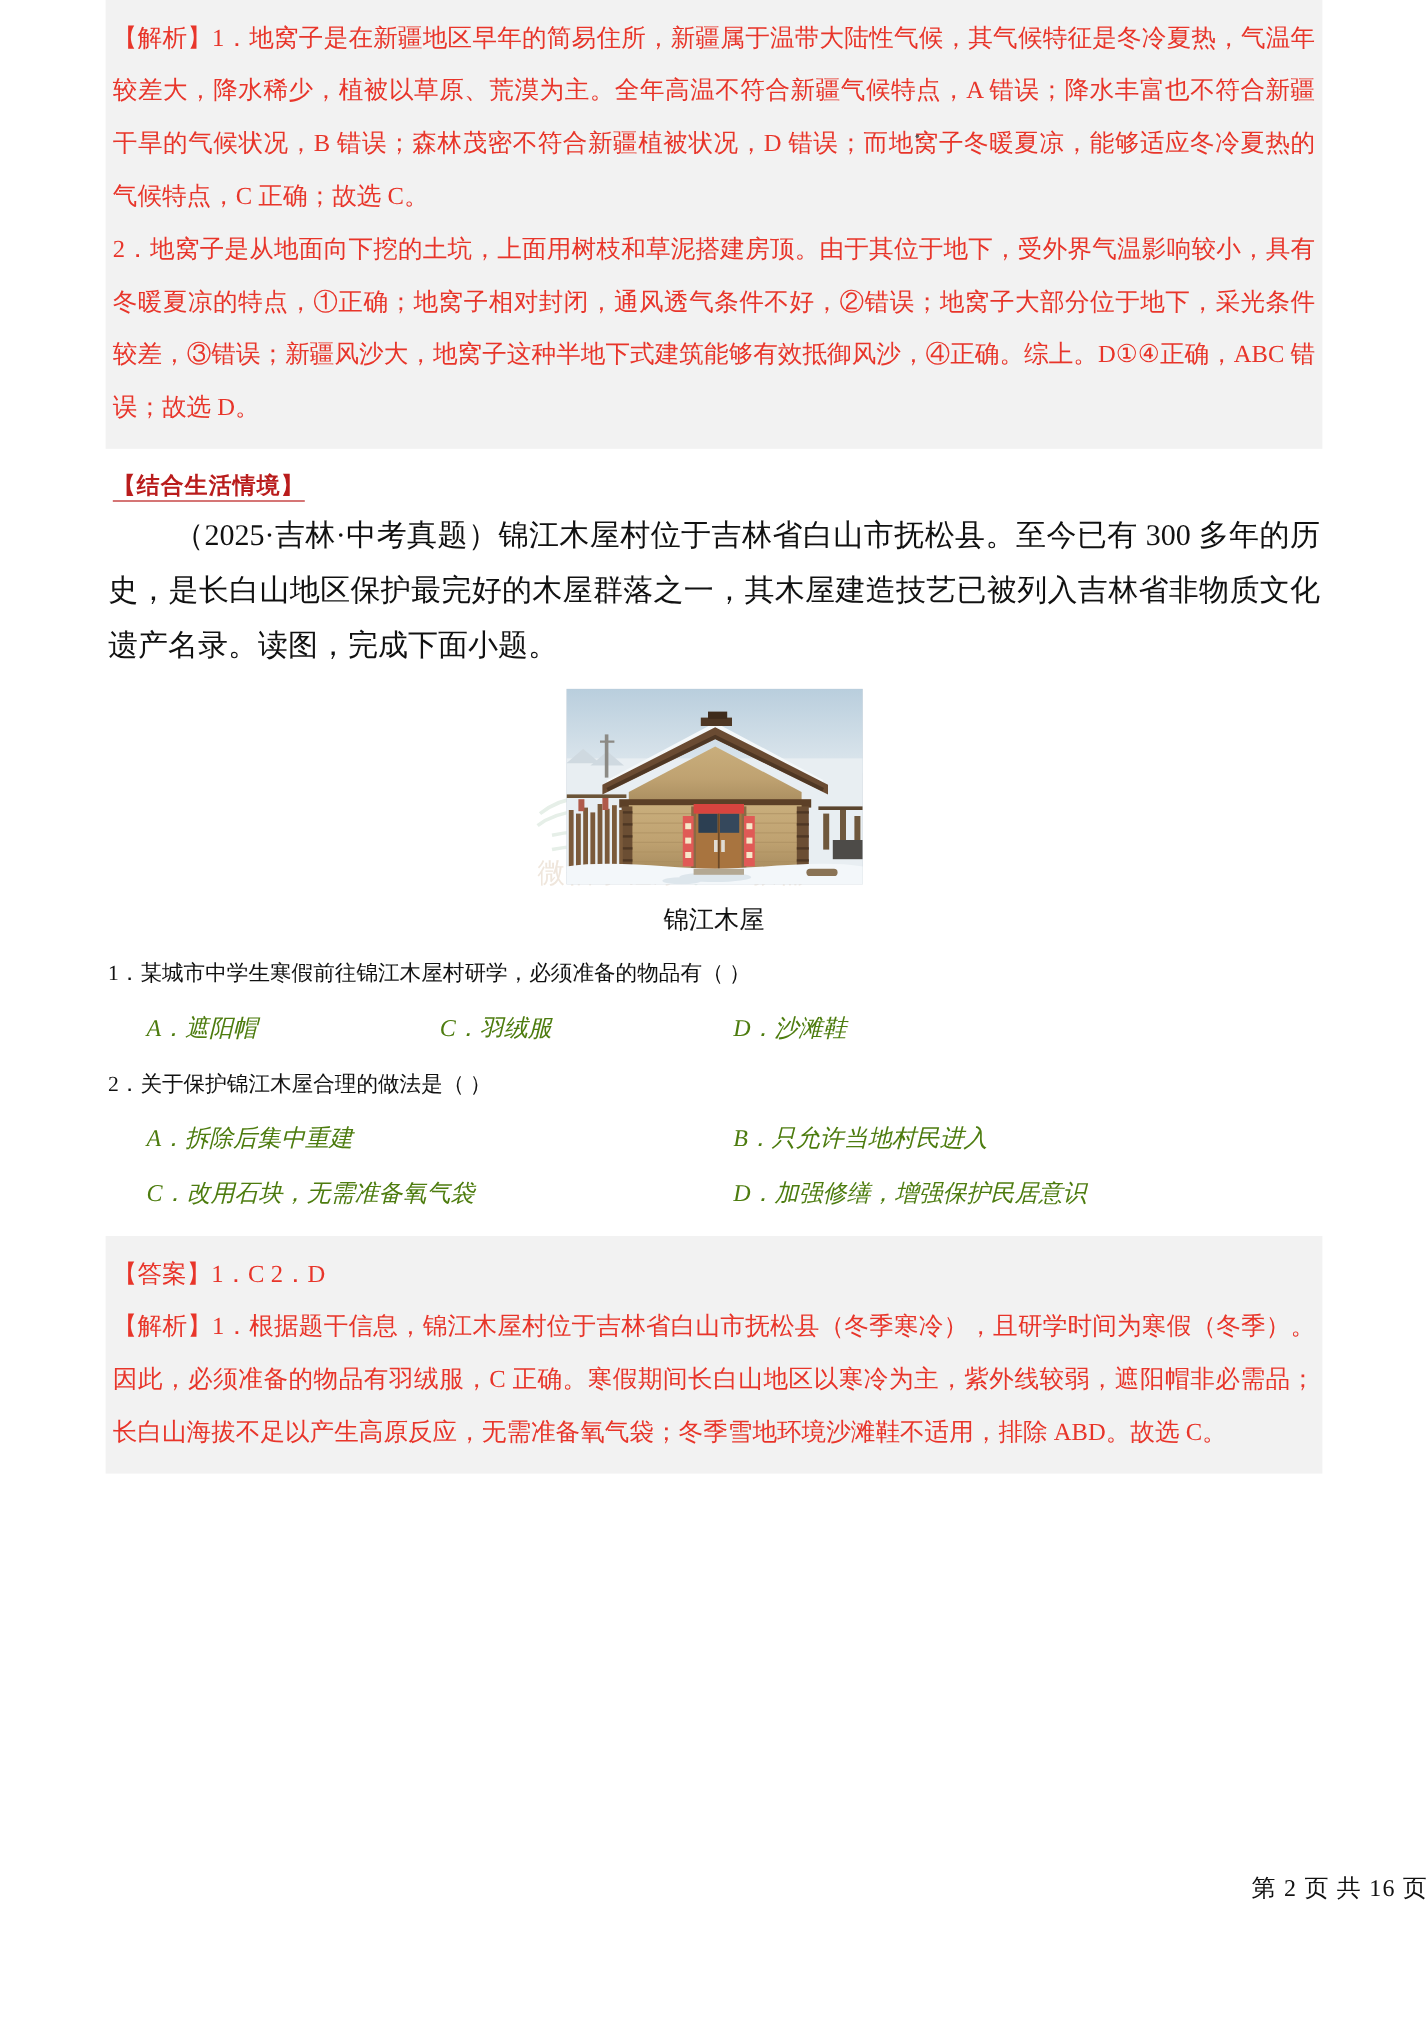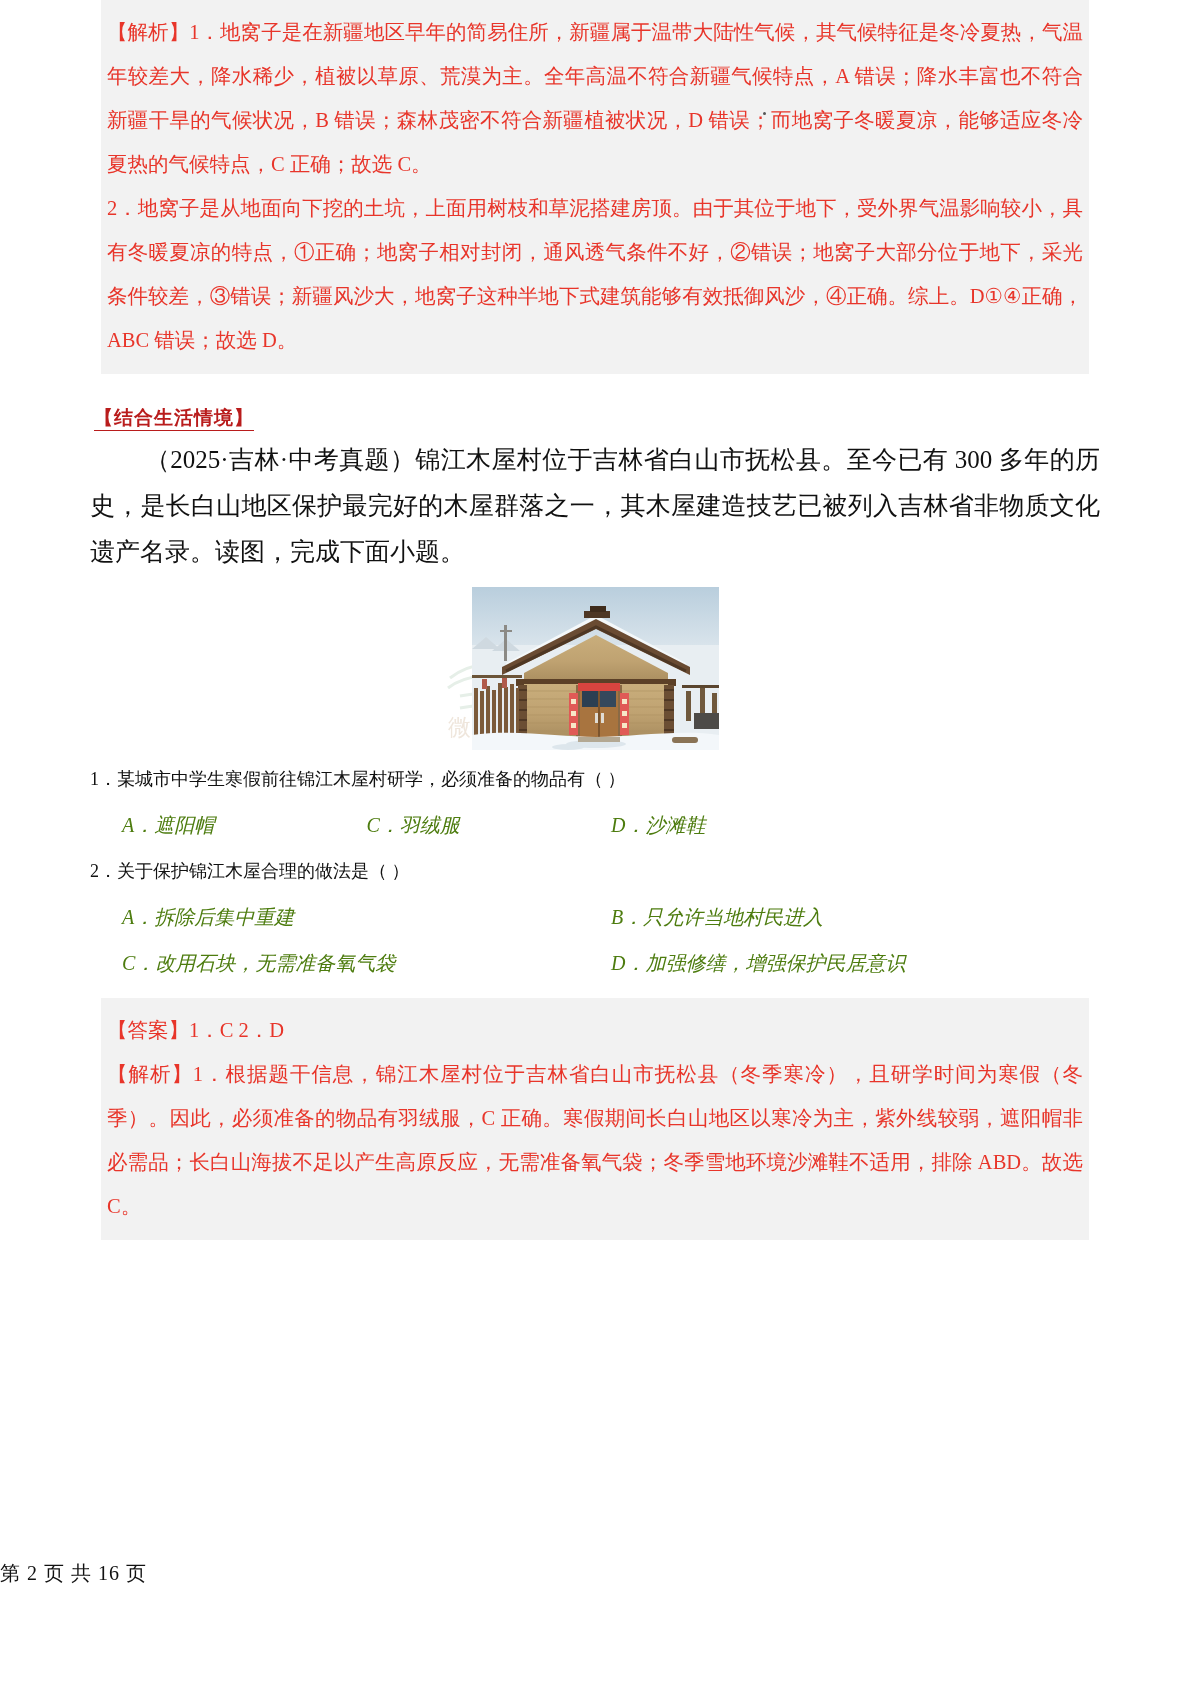--- a/index.html
+++ b/index.html
@@ -50,21 +50,21 @@
     z-index: 2;
     padding: 0 88px;
     box-sizing: border-box;
     width: 1190px;
   }
 
   
   .shaded {
     background: #f2f2f2;
     padding: 10px 0 12px 0;
-    margin: 13px;
+    margin: 0;
   }
   .shaded.top-block { margin-top: 0; }
 
   .para {
     font-size: 20.5px;
     line-height: 44px;
     text-align: justify;
     text-justify: inter-ideograph;
     margin: 0;
     padding: 0 6px;
@@ -137,21 +137,21 @@
     margin-top: 4px;
     color: #111;
   }
 
   
   .footer {
     position: absolute;
     left: 0;
     right: 0;
     bottom: 96px;
-    text-align: left;
+    text-align: right;
     font-size: 20px;
     color: #111;
     letter-spacing: 1px;
     z-index: 2;
   }
   .dot-mark {
     position: absolute;
     left: 763px;
     top: 112px;
     width: 3px;
@@ -323,20 +323,21 @@
           <g fill="#dde6ec">
             <ellipse cx="124" cy="157" rx="30" ry="4"></ellipse>
             <ellipse cx="96" cy="160" rx="16" ry="3"></ellipse>
           </g>
 
           <rect x="106" y="150" width="42" height="5" fill="#b3a893"></rect>
 
           <rect x="200" y="150" width="26" height="6" rx="3" fill="#8a7355"></rect>
         </svg>
       </div>
+      <div class="figcap">锦江木屋</div>
     </div>
 
     <p class="qline"><span>1．</span><span>某城市中学生寒假前往锦江木屋村研学，必须准备的物品有（  ）</span></p>
     <div class="opts four">
       <div>A．遮阳帽</div>
       <div>C．羽绒服</div>
       <div>D．沙滩鞋</div>
     </div>
 
     <p class="qline"><span>2．</span><span>关于保护锦江木屋合理的做法是（  ）</span></p>

